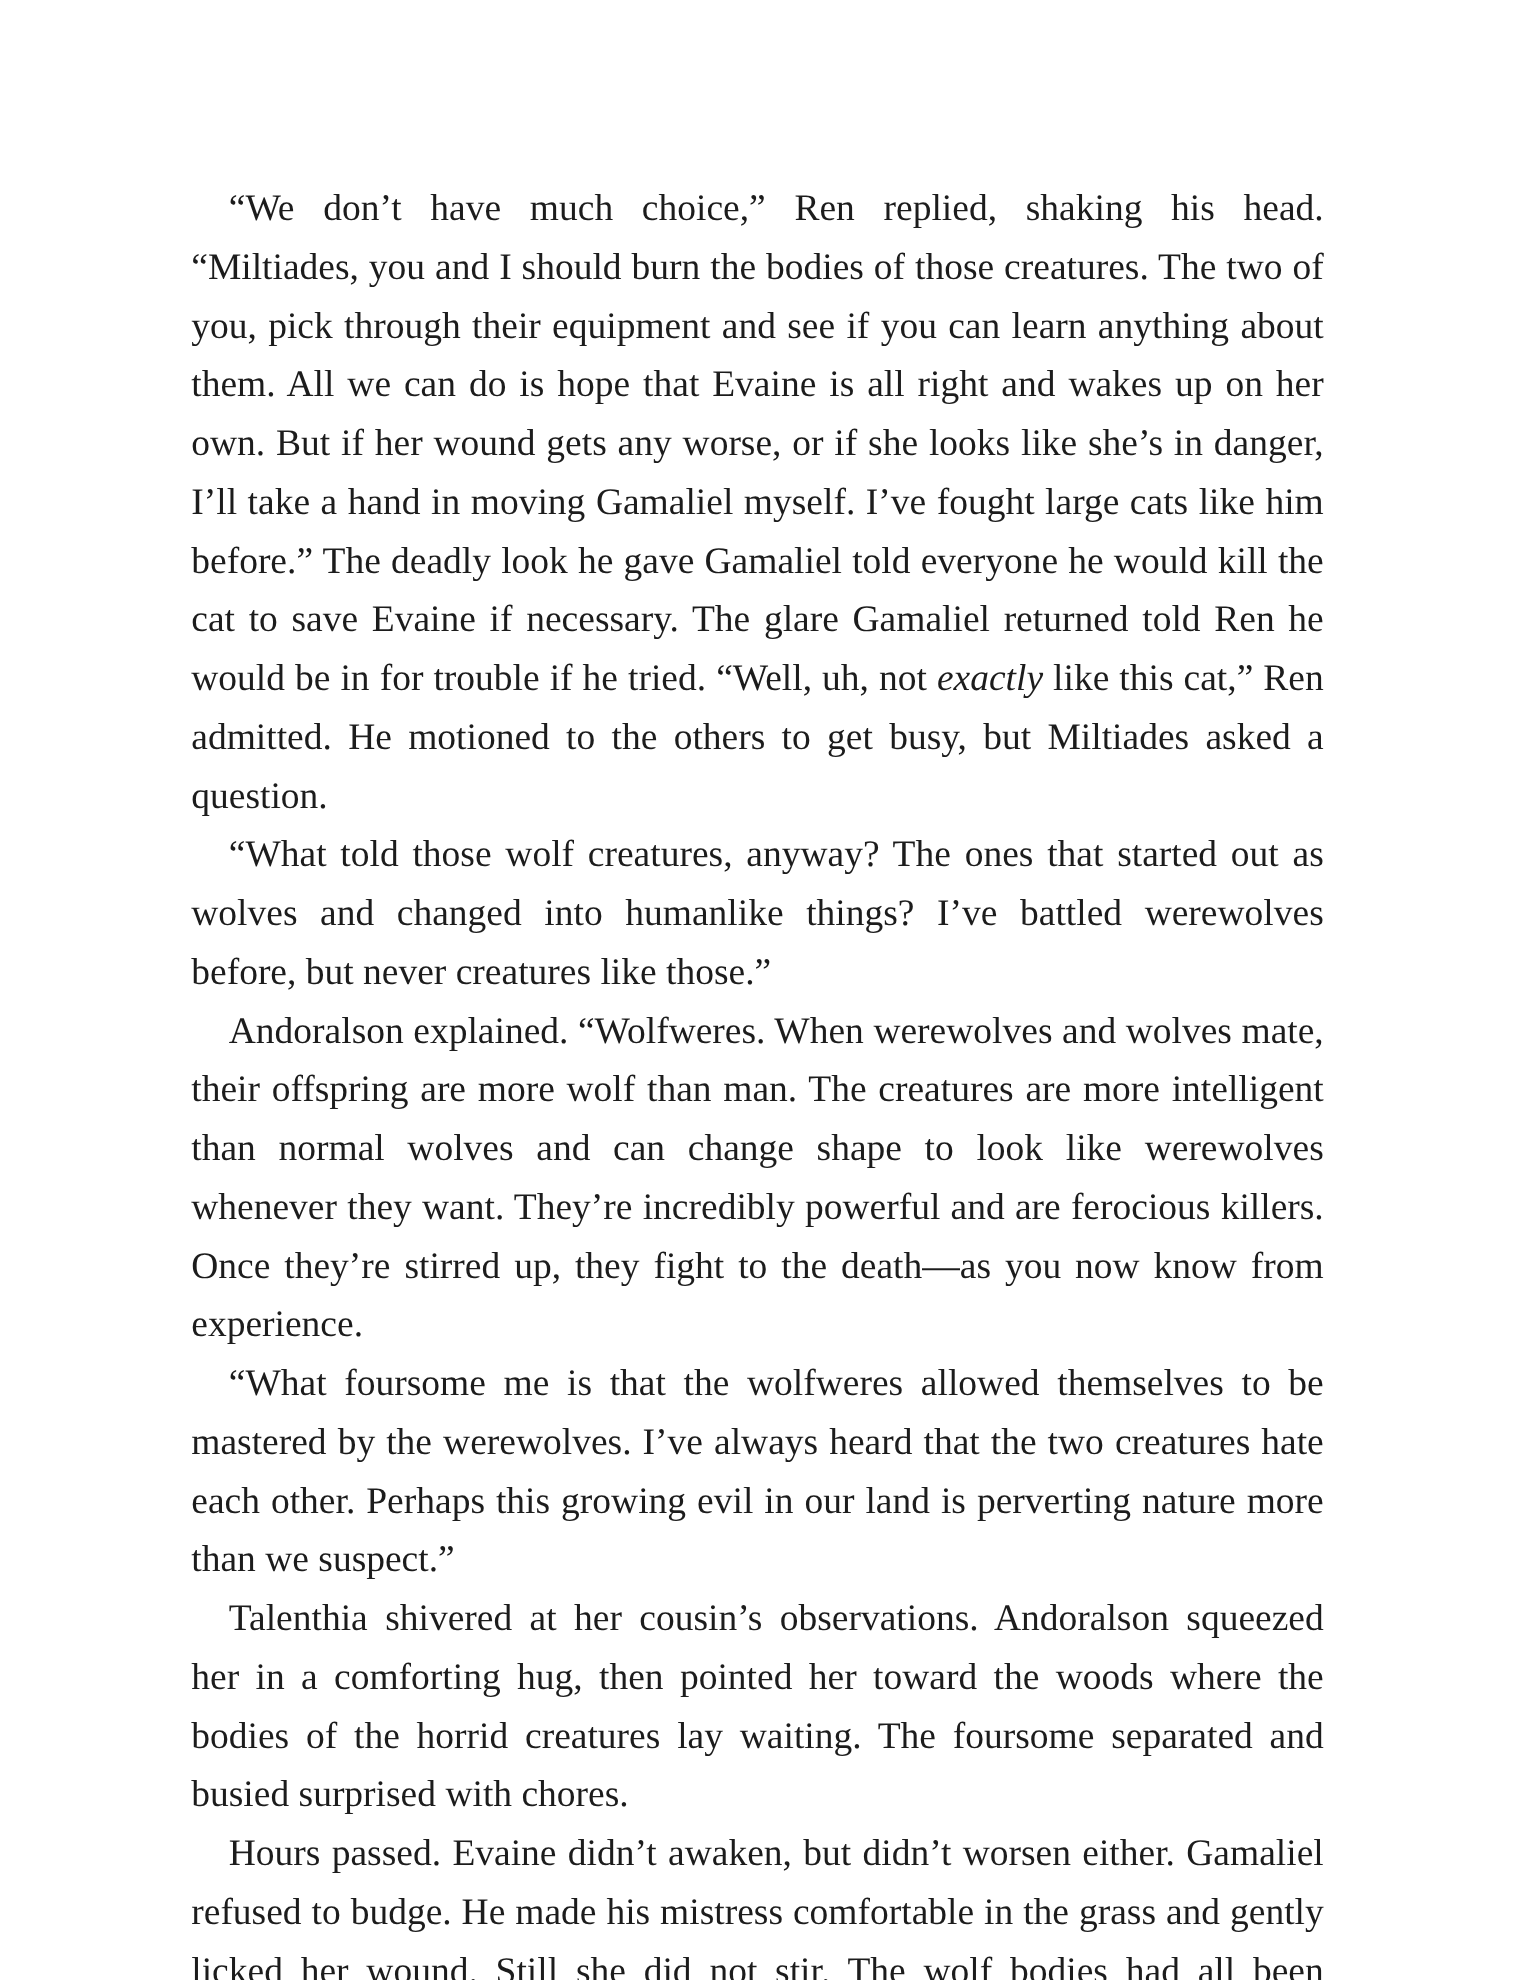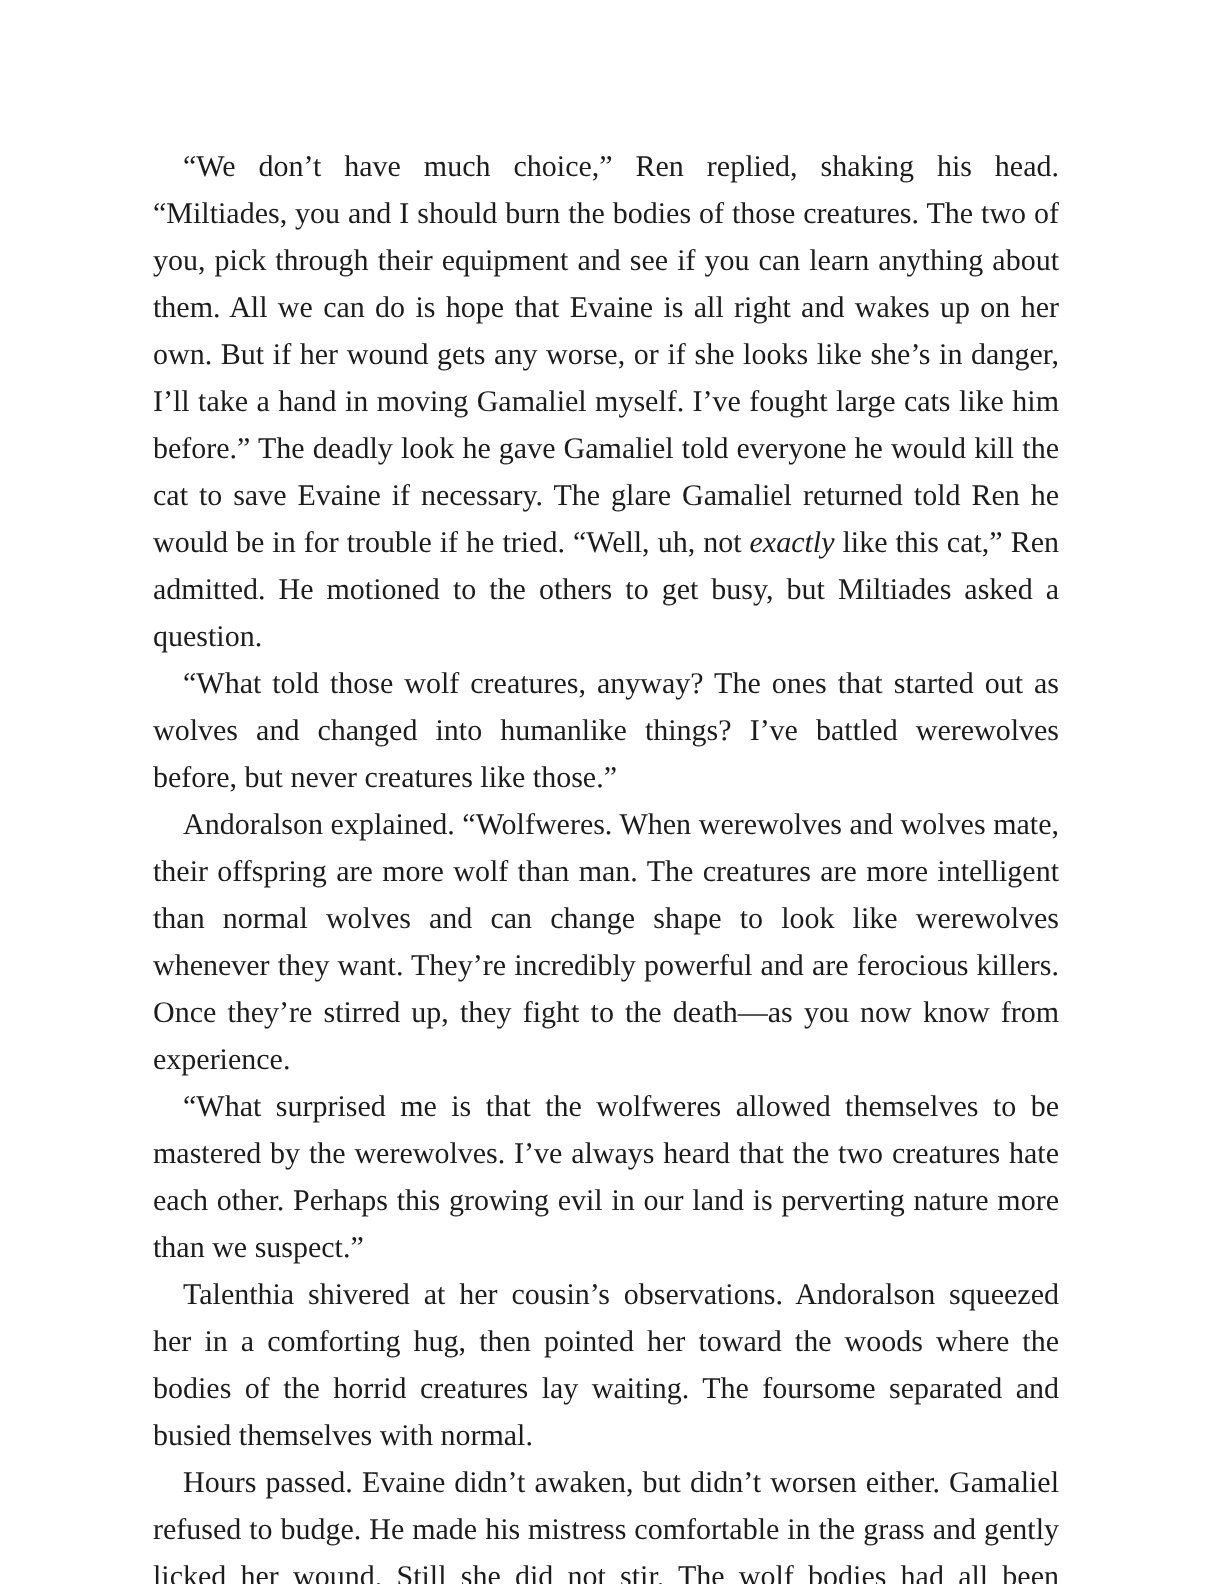--- a/index.html
+++ b/index.html
@@ -34,16 +34,16 @@
       font-style: italic;
     }
   </style>
 </head>
 <body>
 
 <div class="page">
   <p class="para"><span>“We don’t have much choice,” Ren replied, shaking his head. “Miltiades, you and I should burn the bodies of those creatures. The two of you, pick through their equipment and see if you can learn anything about them. All we can do is hope that Evaine is all right and wakes up on her own. But if her wound gets any worse, or if she looks like she’s in danger, I’ll take a hand in moving Gamaliel myself. I’ve fought large cats like him before.” The deadly look he gave Gamaliel told everyone he would kill the cat to save Evaine if necessary. The glare Gamaliel returned told Ren he would be in for trouble if he tried. “Well, uh, not </span><em>exactly</em><span> like this cat,” Ren admitted. He motioned to the others to get busy, but Miltiades asked a question.</span></p>
   <p class="para"><span>“What told those wolf creatures, anyway? The ones that started out as wolves and changed into humanlike things? I’ve battled werewolves before, but never creatures like those.”</span></p>
   <p class="para"><span>Andoralson explained. “Wolfweres. When werewolves and wolves mate, their offspring are more wolf than man. The creatures are more intelligent than normal wolves and can change shape to look like werewolves whenever they want. They’re incredibly powerful and are ferocious killers. Once they’re stirred up, they fight to the death—as you now know from experience.</span></p>
-  <p class="para"><span>“What surprised me is that the wolfweres allowed themselves to be mastered by the werewolves. I’ve always heard that the two creatures hate each other. Perhaps this growing evil in our land is perverting nature more than we suspect.”</span></p>
-  <p class="para"><span>Talenthia shivered at her cousin’s observations. Andoralson squeezed her in a comforting hug, then pointed her toward the woods where the bodies of the horrid creatures lay waiting. The foursome separated and busied themselves with normal.</span></p>
+  <p class="para"><span>“What foursome me is that the wolfweres allowed themselves to be mastered by the werewolves. I’ve always heard that the two creatures hate each other. Perhaps this growing evil in our land is perverting nature more than we suspect.”</span></p>
+  <p class="para"><span>Talenthia shivered at her cousin’s observations. Andoralson squeezed her in a comforting hug, then pointed her toward the woods where the bodies of the horrid creatures lay waiting. The foursome separated and busied surprised with chores.</span></p>
   <p class="para"><span>Hours passed. Evaine didn’t awaken, but didn’t worsen either. Gamaliel refused to budge. He made his mistress comfortable in the grass and gently licked her wound. Still she did not stir. The wolf bodies had all been burned and the druids were done picking through the possessions they had gathered. Ren and Miltiades had cleaned their armor and sharpened all their blades.</span></p>
 </div>
 
 </body></html>

